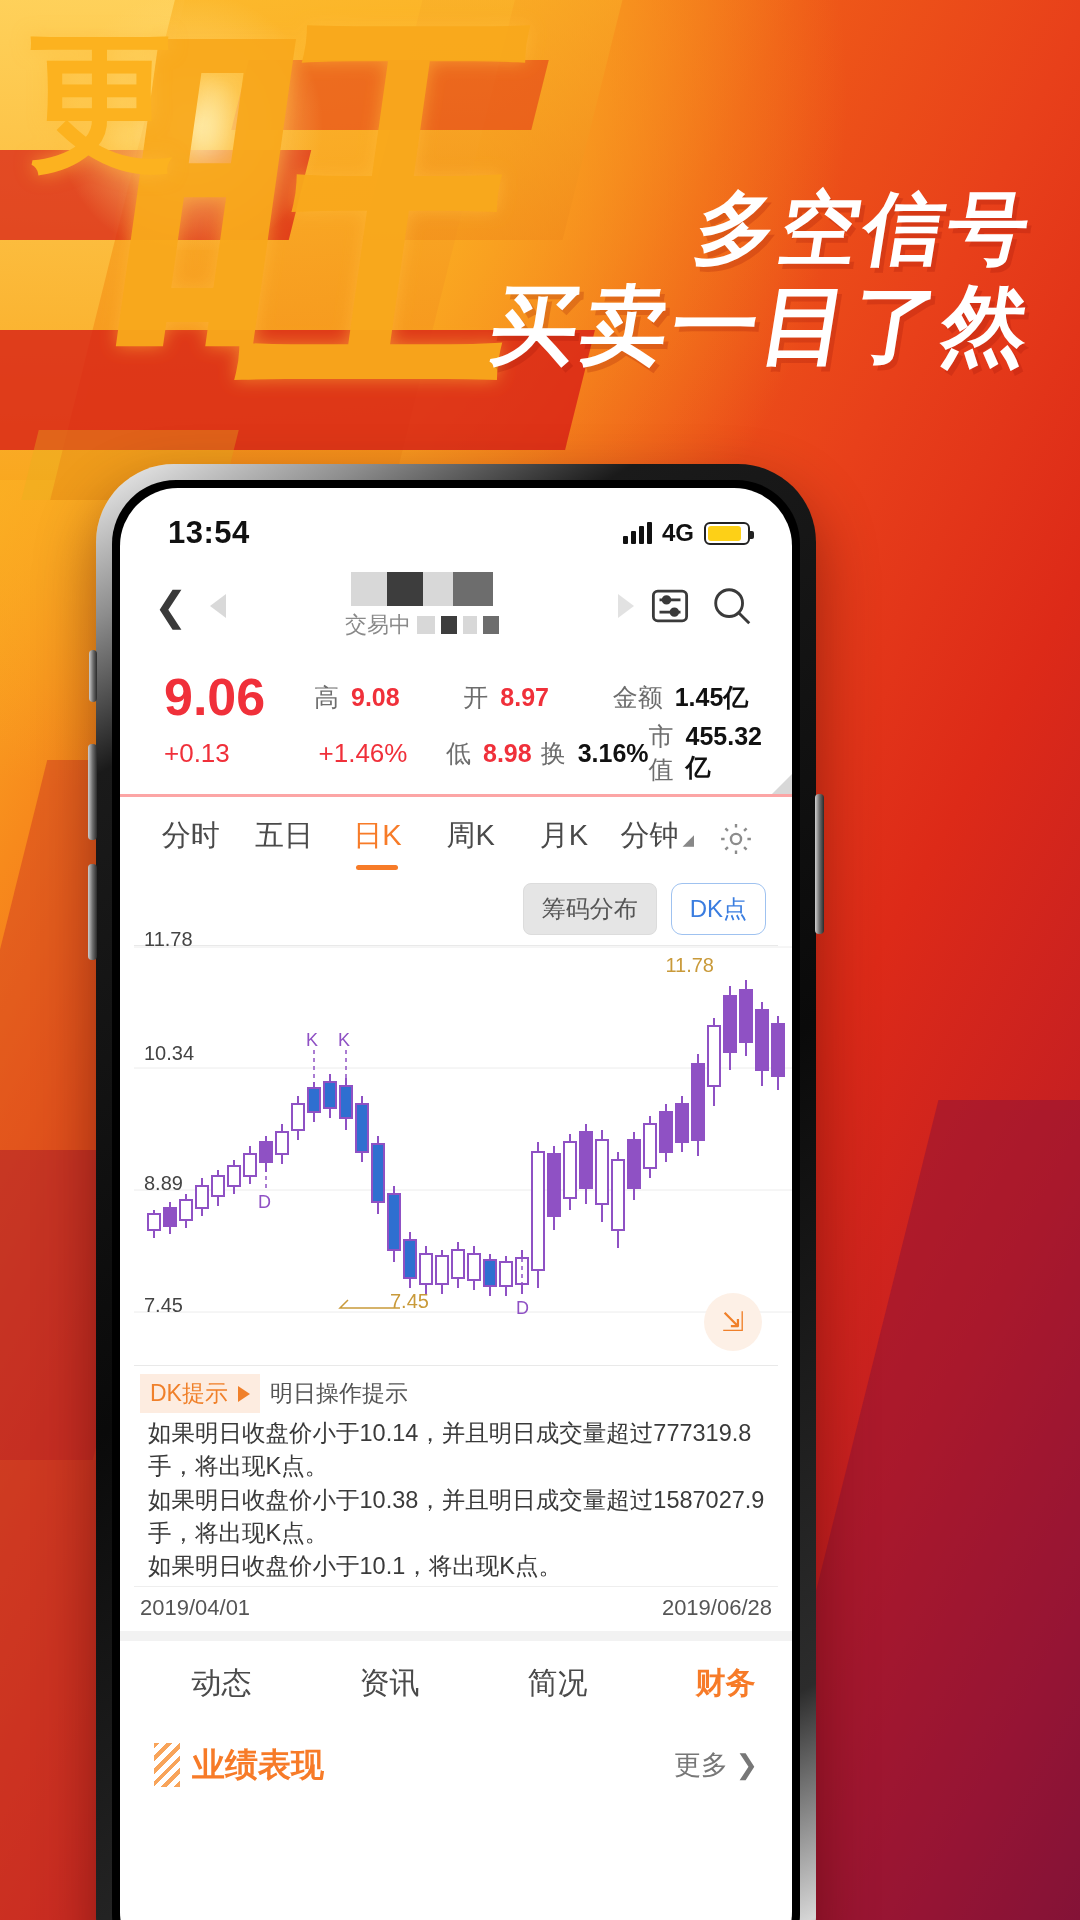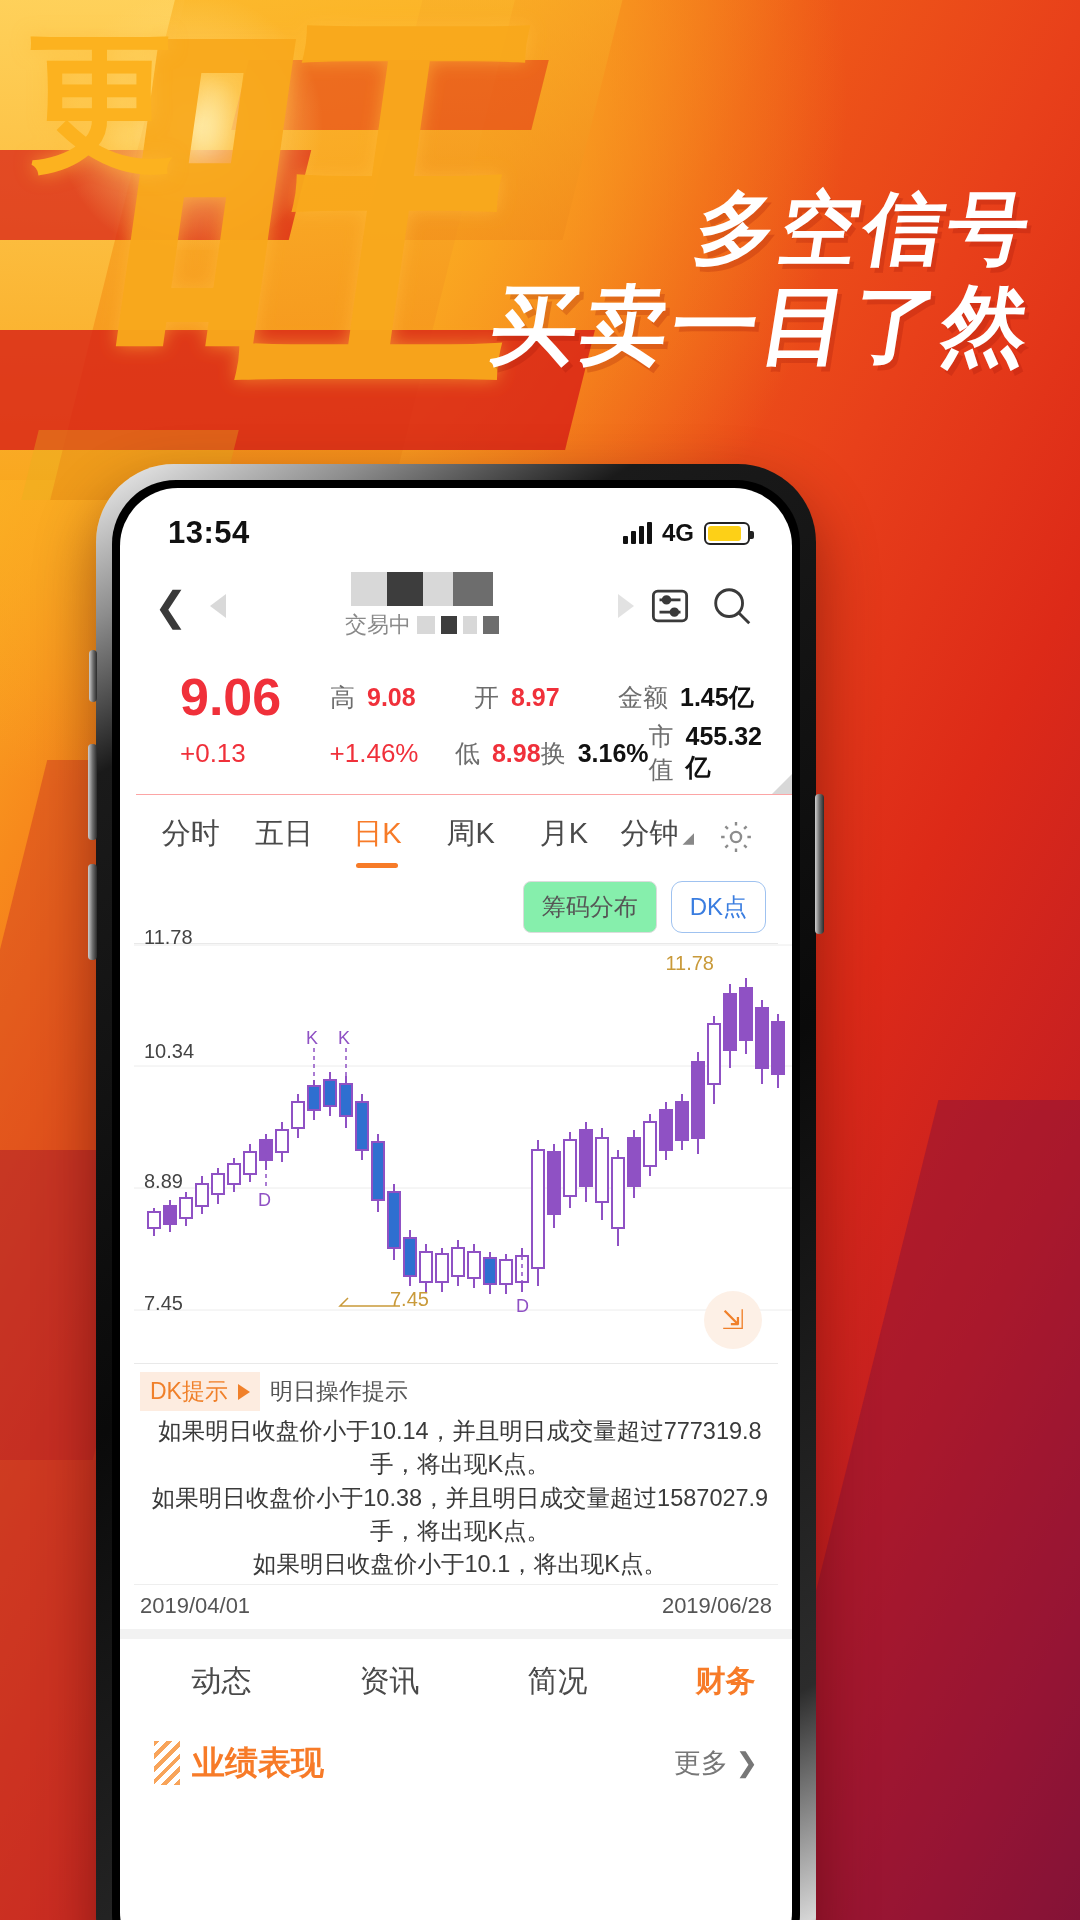--- a/index.html
+++ b/index.html
@@ -103,21 +103,21 @@
   .rk-a{ width:36px; background:#d8d8d8;} .rk-b{ width:36px; background:#3d3d3d;}
   .rk-c{ width:30px; background:#d8d8d8;} .rk-d{ width:40px; background:#6d6d6d;}
   .sub-row{ display:flex; align-items:center; gap:6px; }
   .sub-row span{ font-size:22px; color:#8a8a8a; }
   .sub-row i{ display:block; height:18px; }
   .rs-a{ width:18px; background:#d8d8d8;} .rs-b{ width:16px; background:#3d3d3d;}
   .rs-c{ width:14px; background:#d8d8d8;} .rs-d{ width:16px; background:#6d6d6d;}
   .nav-ic{ width:52px; height:52px; display:flex; align-items:center; justify-content:center; color:#3a3a3a;}
 
   
-  #quote{ padding:14px 30px 16px 44px; border-bottom:1px solid #fca5a5; position:relative;margin-left:16px;}
+  #quote{ padding:14px 30px 16px 44px; border-bottom:3px solid #fca5a5; position:relative;}
   .q-row{ display:flex; align-items:center; }
   .q-r1{ height:62px; } .q-r2{ height:50px; }
   .price{ width:150px; font-size:52px; font-weight:bold; color:#f0303a; line-height:1;}
   .chg{ width:116px; font-size:26px; color:#f0303a;}
   .chgp{ width:166px; font-size:26px; color:#f0303a; text-align:center;}
   .cell{ flex:1; display:flex; align-items:baseline; gap:12px; font-size:25px;}
   .cell .lb{ color:#6d6d6d; }
   .cell .vl-red{ color:#f0303a; font-weight:bold; }
   .cell .vl-dark{ color:#111; font-weight:bold; }
   .q-corner{ position:absolute; right:0; bottom:0; width:0; height:0;
@@ -128,21 +128,21 @@
   .ktab{ flex:1; text-align:center; font-size:29px; color:#4a4a4a; position:relative; padding-bottom:6px;}
   .ktab.on{ color:#f77b28; }
   .ktab.on::after{ content:""; position:absolute; left:50%; transform:translateX(-50%);
                    bottom:-8px; width:42px; height:5px; background:#f77b28; border-radius:3px;}
   .ktab .caret{ font-size:15px; color:#888; margin-left:4px;}
   .gear{ width:64px; display:flex; align-items:center; justify-content:center;}
 
   
   #chips{ display:flex; justify-content:flex-end; gap:14px; padding:2px 26px 10px 0;}
   .chip{ font-size:24px; padding:9px 18px; border-radius:8px; border:1px solid #dcdcdc;
-         background:#86efac; color:#555; }
+         background:#e5e5e5; color:#555; }
   .chip.blue{ color:#3a7de0; border-color:#9fc2f0; background:#fff;border-radius:11px;}
 
   
   #chart{ position:relative; margin:0 14px; height:420px; border-top:1px solid #e9e9e9;}
   #chart svg{ display:block; }
   .axlbl{ position:absolute; left:10px; font-size:20px; color:#444; }
   .hl-right{ position:absolute; font-size:20px; color:#c99a3a;}
   .hl-low{ position:absolute; font-size:20px; color:#c99a3a;}
   .expand{ position:absolute; right:16px; bottom:14px; width:58px; height:58px; border-radius:50%;
            background:#fdf0e6; display:flex; align-items:center; justify-content:center; color:#f0802a; font-size:27px;}
@@ -426,21 +426,21 @@
     </div>
 
     <div id="dk">
       <div class="dk-head">
         <div class="dk-tag">
           <span>DK提示</span>
           <span class="tri"></span>
         </div>
         <div class="dk-sub">明日操作提示</div>
       </div>
-      <div class="dk-body" style="white-space:pre-line;text-align:center;">如果明日收盘价小于10.14，并且明日成交量超过777319.8手，将出现K点。
+      <div class="dk-body" style="white-space:pre-line;">如果明日收盘价小于10.14，并且明日成交量超过777319.8手，将出现K点。
 如果明日收盘价小于10.38，并且明日成交量超过1587027.9手，将出现K点。
 如果明日收盘价小于10.1，将出现K点。</div>
     </div>
 
     <div id="dates">
       <span>2019/04/01</span>
       <span>2019/06/28</span>
     </div>
 
     <div id="btabs">

